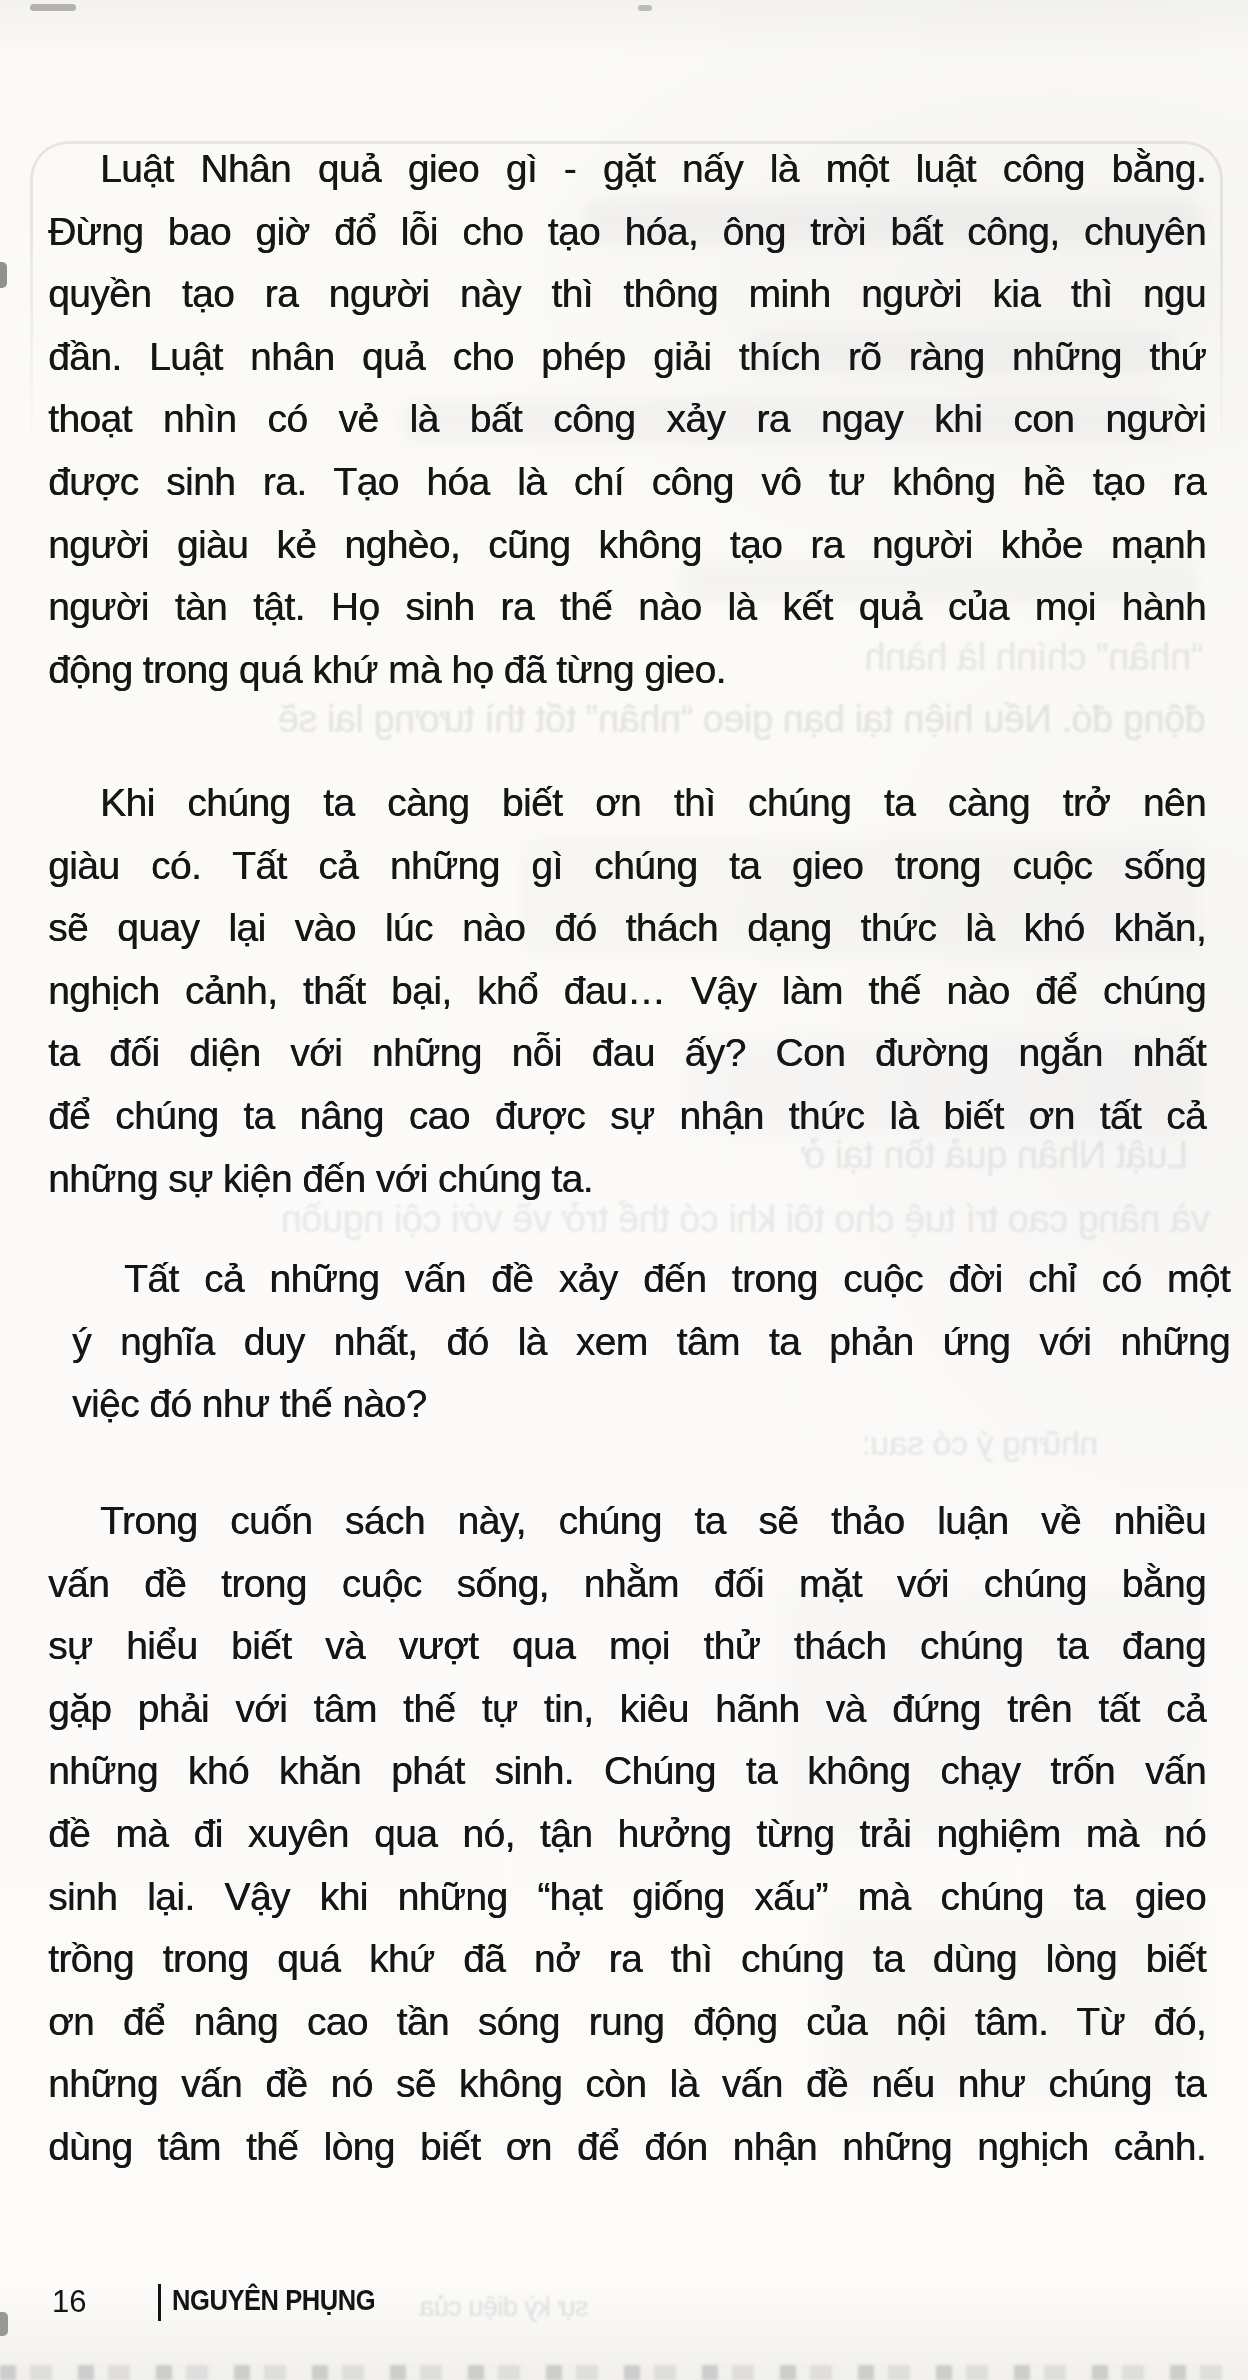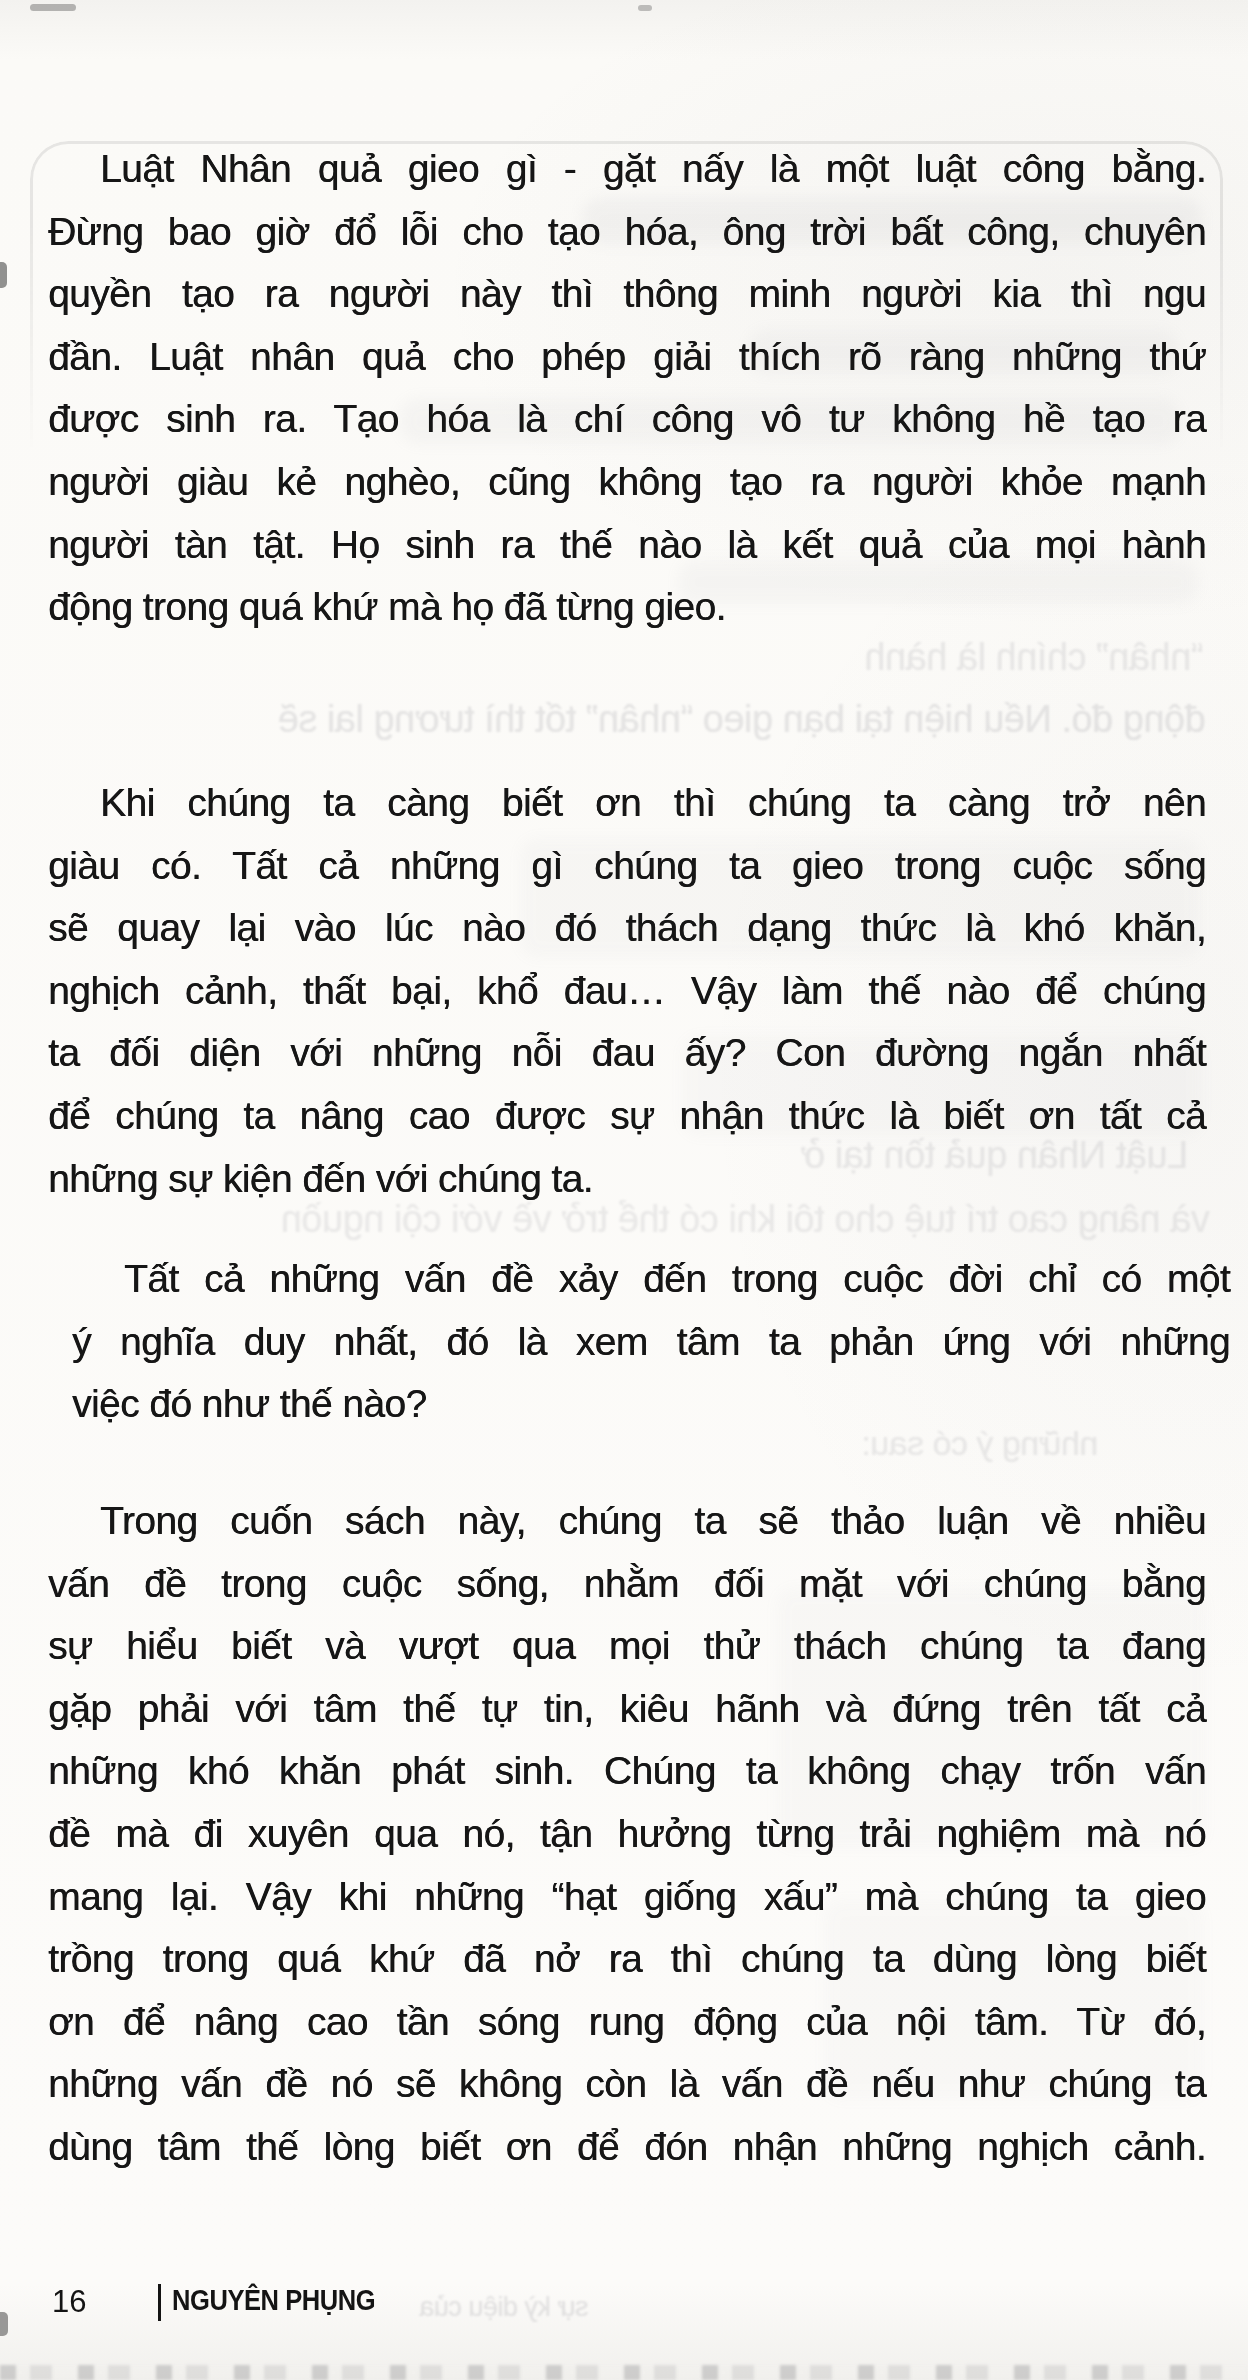--- a/index.html
+++ b/index.html
@@ -94,20 +94,21 @@
   <div class="ghost g3">Luật Nhân quả tồn tại ở</div>
   <div class="ghost g4">và nâng cao trí tuệ cho tôi khi có thể trở về với cội nguồn</div>
   <div class="ghost g5">những ý có sau:</div>
   <div class="ghost g6">sự kỳ diệu của</div>
 
   <div class="text-block p1">
     <div class="line first">Luật Nhân quả gieo gì - gặt nấy là một luật công bằng.</div>
     <div class="line">Đừng bao giờ đổ lỗi cho tạo hóa, ông trời bất công, chuyên</div>
     <div class="line">quyền tạo ra người này thì thông minh người kia thì ngu</div>
     <div class="line">đần. Luật nhân quả cho phép giải thích rõ ràng những thứ</div>
+    <div class="line">thoạt nhìn có vẻ là bất công xảy ra ngay khi con người</div>
     <div class="line">được sinh ra. Tạo hóa là chí công vô tư không hề tạo ra</div>
     <div class="line">người giàu kẻ nghèo, cũng không tạo ra người khỏe mạnh</div>
     <div class="line">người tàn tật. Họ sinh ra thế nào là kết quả của mọi hành</div>
     <div class="line plain">động trong quá khứ mà họ đã từng gieo.</div>
   </div>
 
   <div class="text-block p2">
     <div class="line first">Khi chúng ta càng biết ơn thì chúng ta càng trở nên</div>
     <div class="line">giàu có. Tất cả những gì chúng ta gieo trong cuộc sống</div>
     <div class="line">sẽ quay lại vào lúc nào đó thách dạng thức là khó khăn,</div>
@@ -123,21 +124,21 @@
     <div class="line plain">việc đó như thế nào?</div>
   </div>
 
   <div class="text-block p4">
     <div class="line first">Trong cuốn sách này, chúng ta sẽ thảo luận về nhiều</div>
     <div class="line">vấn đề trong cuộc sống, nhằm đối mặt với chúng bằng</div>
     <div class="line">sự hiểu biết và vượt qua mọi thử thách chúng ta đang</div>
     <div class="line">gặp phải với tâm thế tự tin, kiêu hãnh và đứng trên tất cả</div>
     <div class="line">những khó khăn phát sinh. Chúng ta không chạy trốn vấn</div>
     <div class="line">đề mà đi xuyên qua nó, tận hưởng từng trải nghiệm mà nó</div>
-    <div class="line">mang lại. Vậy khi những “hạt giống xấu” mà chúng ta gieo</div>
+    <div class="line">sinh lại. Vậy khi những “hạt giống xấu” mà chúng ta gieo</div>
     <div class="line">trồng trong quá khứ đã nở ra thì chúng ta dùng lòng biết</div>
     <div class="line">ơn để nâng cao tần sóng rung động của nội tâm. Từ đó,</div>
     <div class="line">những vấn đề nó sẽ không còn là vấn đề nếu như chúng ta</div>
     <div class="line">dùng tâm thế lòng biết ơn để đón nhận những nghịch cảnh.</div>
   </div>
 
   <div class="footer">
     <span class="page-num">16</span>
     <span class="footer-bar"></span>
     <span class="author">NGUYÊN PHỤNG</span>

